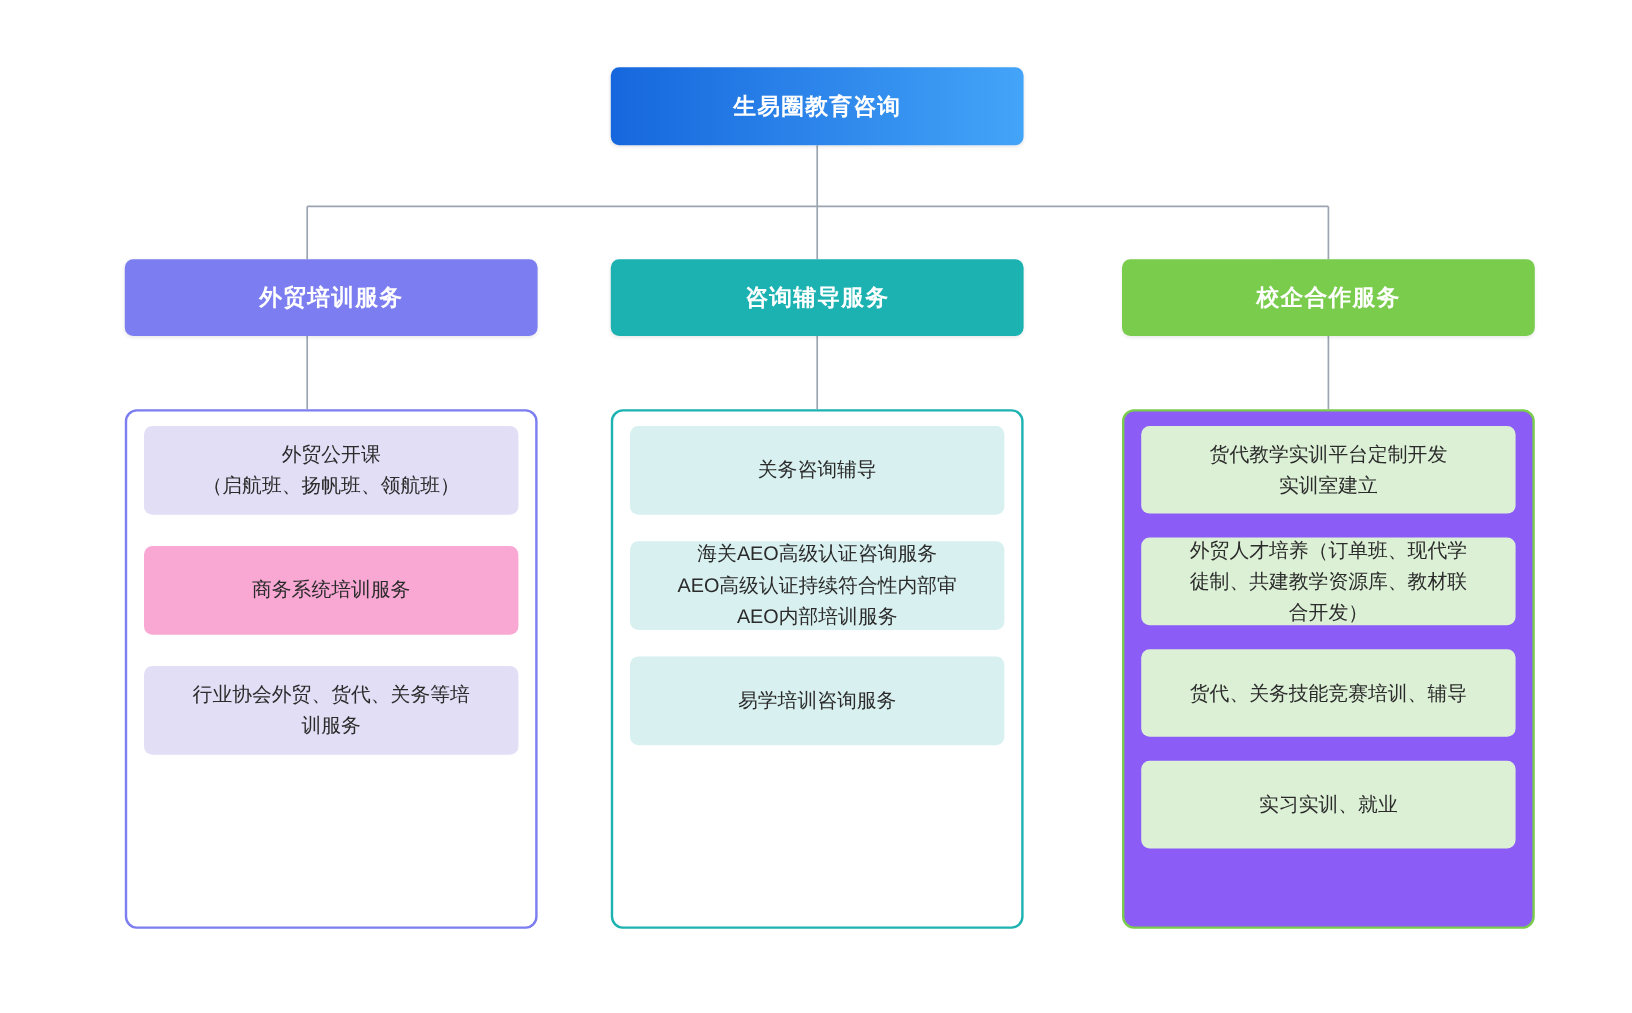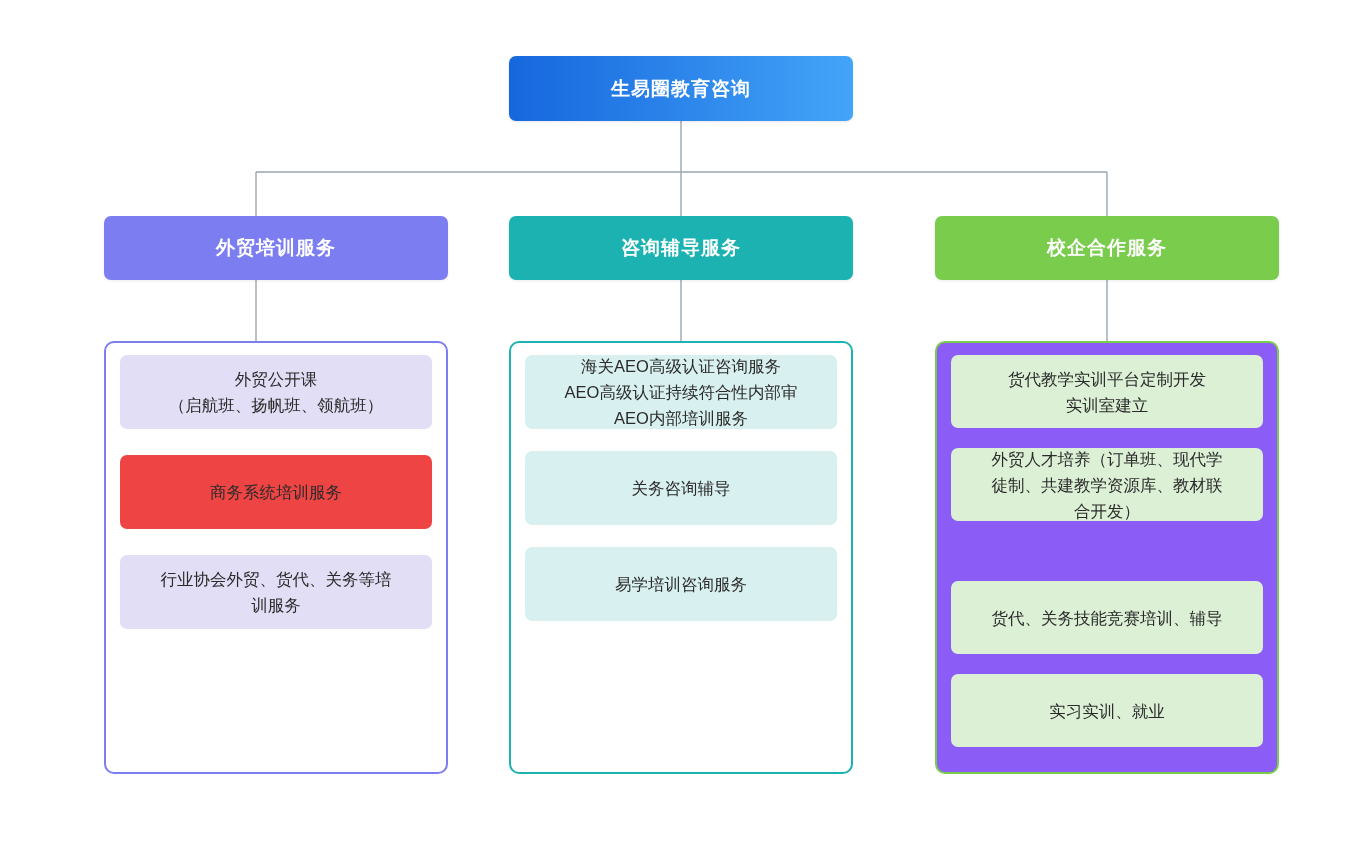--- a/index.html
+++ b/index.html
@@ -143,64 +143,64 @@
 
   <div class="branch branch-1">
     <div class="branch-header" style="background: rgb(123, 125, 240); color: rgb(255, 255, 255);">
       <span>外贸培训服务</span>
     </div>
     <div class="branch-body" style="border-color: rgb(123, 125, 240); background: rgb(255, 255, 255);">
       <div class="leaf" style="background: rgb(226, 222, 245); color: rgb(43, 43, 43);">
         <span>外贸公开课
 （启航班、扬帆班、领航班）</span>
       </div>
-      <div class="leaf" style="background: #ef4444; color: rgb(43, 43, 43);">
+      <div class="leaf" style="background: #f9a8d4; color: rgb(43, 43, 43);">
         <span>商务系统培训服务</span>
       </div>
       <div class="leaf" style="background: rgb(226, 222, 245); color: rgb(43, 43, 43);">
         <span>行业协会外贸、货代、关务等培
 训服务</span>
       </div>
     </div>
   </div>
 
   <div class="branch branch-2">
     <div class="branch-header" style="background: rgb(28, 178, 178); color: rgb(255, 255, 255);">
       <span>咨询辅导服务</span>
     </div>
     <div class="branch-body" style="border-color: rgb(28, 178, 178); background: rgb(255, 255, 255);">
+      <div class="leaf" style="background: rgb(216, 240, 239); color: rgb(43, 43, 43);">
+        <span>关务咨询辅导</span>
+      </div>
       <div class="leaf leaf-tall" style="background: rgb(216, 240, 239); color: rgb(43, 43, 43);">
         <span>海关AEO高级认证咨询服务
 AEO高级认证持续符合性内部审
 AEO内部培训服务</span>
       </div>
       <div class="leaf" style="background: rgb(216, 240, 239); color: rgb(43, 43, 43);">
-        <span>关务咨询辅导</span>
-      </div>
-      <div class="leaf" style="background: rgb(216, 240, 239); color: rgb(43, 43, 43);">
         <span>易学培训咨询服务</span>
       </div>
     </div>
   </div>
 
   <div class="branch branch-3">
     <div class="branch-header" style="background: rgb(121, 204, 76); color: rgb(255, 255, 255);">
       <span>校企合作服务</span>
     </div>
     <div class="branch-body" style="border-color: rgb(121, 204, 76); background: #8b5cf6;">
       <div class="leaf" style="background: rgb(220, 240, 214); color: rgb(43, 43, 43);">
         <span>货代教学实训平台定制开发
 实训室建立</span>
       </div>
       <div class="leaf leaf-tall" style="background: rgb(220, 240, 214); color: rgb(43, 43, 43);">
         <span>外贸人才培养（订单班、现代学
 徒制、共建教学资源库、教材联
 合开发）</span>
       </div>
-      <div class="leaf" style="background: rgb(220, 240, 214); color: rgb(43, 43, 43); margin-top: 40px;">
+      <div class="leaf" style="background: rgb(220, 240, 214); color: rgb(43, 43, 43);">
         <span>货代、关务技能竞赛培训、辅导</span>
       </div>
       <div class="leaf" style="background: rgb(220, 240, 214); color: rgb(43, 43, 43);">
         <span>实习实训、就业</span>
       </div>
     </div>
   </div>
 
 </div>
 

